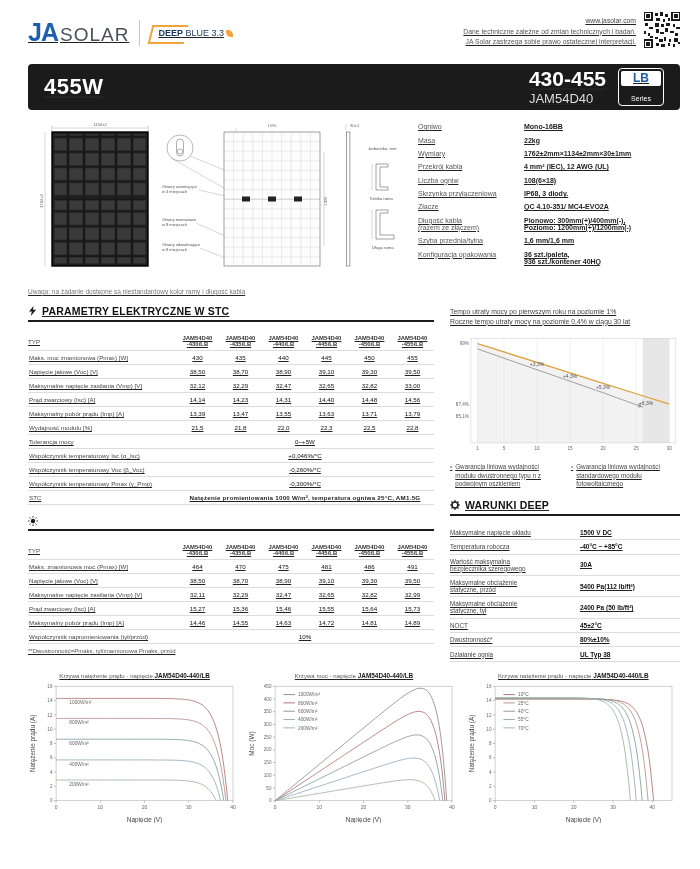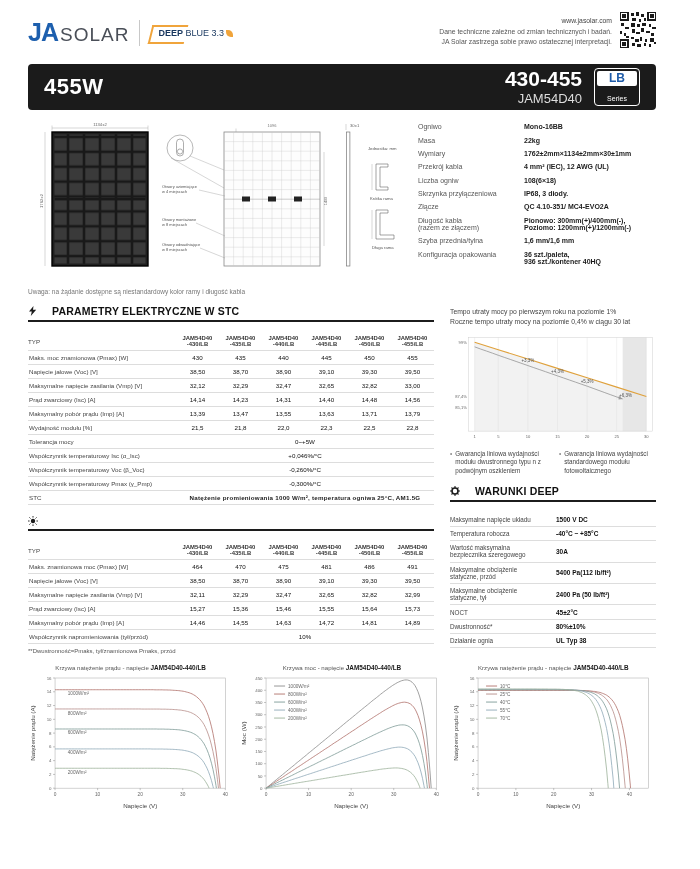--- a/index.html
+++ b/index.html
@@ -1,57 +1,57 @@
 <!DOCTYPE html>
 <html><head>
 <meta charset="utf-8">
 <style>
   html,body{margin:0;padding:0;background:#fff;}
   body{width:700px;height:869px;font-family:"Liberation Sans",sans-serif;color:#222;overflow:hidden;}
-  .page{padding:12px 44px 0 28px;}
+  .page{padding:12px 20px 0 28px;text-decoration:underline;}
 
   
   .hdr{display:flex;justify-content:space-between;align-items:flex-start;height:48px;}
   .brand{display:flex;align-items:center;gap:10px;margin-top:6px;}
   .ja{font-size:25px;font-weight:bold;color:#1d5fae;letter-spacing:-1px;}
   .solar{font-size:19px;color:#4a4f58;letter-spacing:1px;margin-left:2px;}
   .vline{width:1px;height:26px;background:#c8c8c8;}
   .db{position:relative;font-size:9px;color:#17365e;padding:3px 6px 3px 8px;white-space:nowrap;}
   .db b{font-weight:bold;}
   .db::before{content:"";position:absolute;left:0;top:0;width:34px;height:15px;border:2px solid #f0a43b;border-right:none;transform:skewX(-14deg);}
   .db-leaf{display:inline-block;width:7px;height:7px;background:#f0a43b;border-radius:0 70% 0 70%;margin-left:2px;vertical-align:middle;}
   .hdr-right{display:flex;gap:8px;align-items:flex-start;}
   .hdr-text{text-align:right;font-size:6.8px;color:#555;line-height:1.55;margin-top:4px;}
   .hdr-text .site{color:#444;}
   .qr{width:36px;height:36px;}
 
   
   .banner{margin-top:4px;height:46px;background:#1b1b1b;border-radius:4px;display:flex;justify-content:space-between;align-items:center;padding:0 16px;color:#fff;}
   .pw{font-size:22px;font-weight:bold;letter-spacing:.5px;}
   .banner-right{display:flex;align-items:center;gap:12px;}
-  .range-wrap{text-align:right;}
+  .range-wrap{}
   .range{font-size:21px;font-weight:bold;line-height:1;}
   .model{font-size:13px;color:#ddd;margin-top:2px;}
   .lb-badge{width:40px;border:1px solid #fff;border-radius:4px;padding:2px;display:flex;flex-direction:column;gap:8px;}
   .lb-top{background:#fff;border-radius:2px;color:#1e5ba8;font-weight:bold;font-size:12px;text-align:center;line-height:15px;}
   .lb-bottom{color:#fff;font-size:7px;text-align:center;line-height:9px;}
 
   
   .draw-row{display:flex;gap:12px;margin-top:8px;}
   .draw-svg{flex:0 0 378px;}
   .specs{flex:1;font-size:7px;margin-top:2px;}
   .spec-row{display:grid;grid-template-columns:106px 1fr;padding:3.2px 0;align-items:start;}
   .spec-label{color:#555;white-space:pre-line;}
   .spec-value{color:#1c1c1c;font-weight:600;white-space:pre-line;}
   .draw-note{font-size:6.5px;color:#777;margin-top:2px;}
 
   
   .main{display:grid;grid-template-columns:406px 1fr;column-gap:16px;margin-top:10px;}
 
-  .sec-title{display:flex;align-items:flex-start;gap:15px;border-bottom:2px solid #1c1c1c;padding-bottom:3px;margin-bottom:10px;}
+  .sec-title{display:flex;align-items:flex-start;gap:5px;border-bottom:2px solid #1c1c1c;padding-bottom:3px;margin-bottom:10px;}
   .sec-title .t{font-size:10.5px;font-weight:bold;letter-spacing:.2px;line-height:1.15;color:#111;}
   .sec-icon{flex:0 0 auto;margin-top:1px;}
 
   .ptable{width:100%;}
   .ptable .tr{display:grid;grid-template-columns:148px repeat(6,1fr);align-items:center;border-bottom:1px solid #ddd;}
   .ptable .cell{padding:3px 1px;font-size:6.2px;}
   .ptable .lab{color:#444;text-align:left;}
   .ptable .val{text-align:center;color:#111;}
   .ptable .head .cell{font-size:5.9px;font-weight:600;color:#333;white-space:pre-line;text-align:center;padding:3px 0;}
   .ptable .head .lab{text-align:left;font-weight:400;color:#444;font-size:6.2px;}

